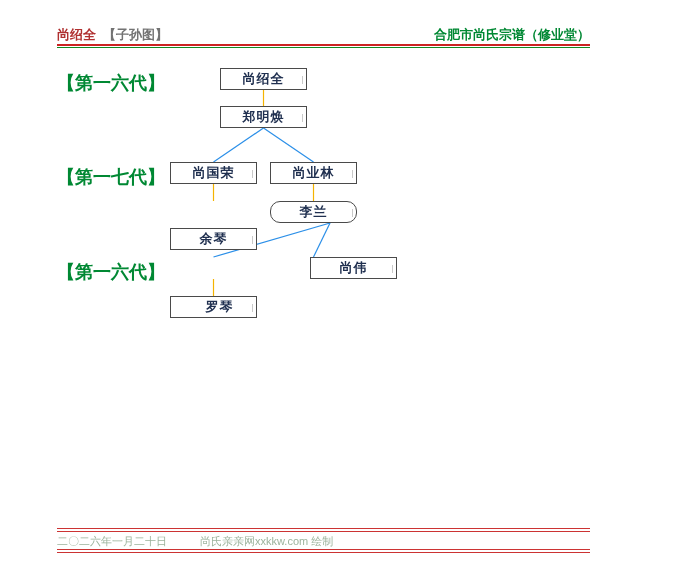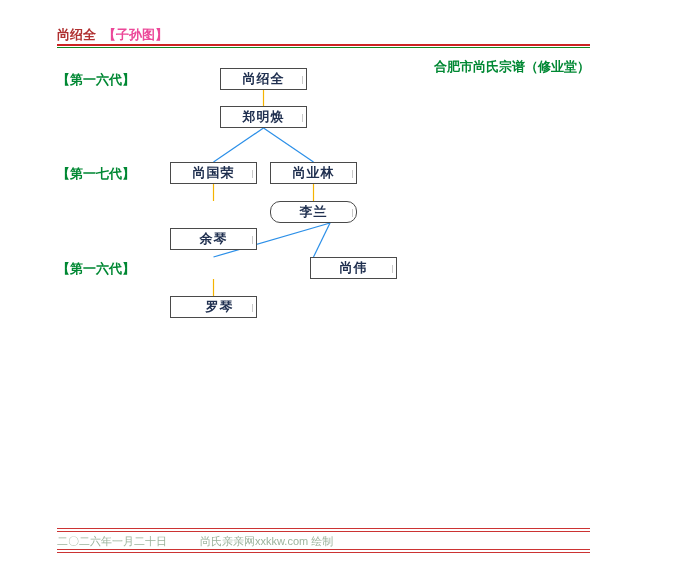--- a/index.html
+++ b/index.html
@@ -3,27 +3,27 @@
 <meta charset="utf-8">
 <style>
   * { margin:0; padding:0; box-sizing:border-box; }
   html,body { background:#ffffff; }
   body { font-family:"Liberation Sans","DejaVu Sans",sans-serif; }
   .page { position:relative; width:680px; height:580px; background:#ffffff; overflow:hidden; }
 
   
   .hdr-left { position:absolute; left:57px; top:26px; font-size:13px; font-weight:bold; white-space:nowrap; }
   .hdr-left .name { color:#b03030; margin-right:7px; }
-  .hdr-left .tag  { color:#ec4899; }
-  .hdr-right { position:absolute; top:26px; right:90px; font-size:13px; font-weight:bold; color:#008833; white-space:nowrap;margin-top:32px; }
+  .hdr-left .tag  { color:#737373; }
+  .hdr-right { position:absolute; top:26px; right:90px; font-size:13px; font-weight:bold; color:#008833; white-space:nowrap; }
   .rule-top-red   { position:absolute; left:57px; width:533px; top:44px; height:2px; background:#cc2222; }
   .rule-top-green { position:absolute; left:57px; width:533px; top:47px; height:1px; background:#118822; }
 
   
-  .gen-label { position:absolute; left:57px; font-size:13px; font-weight:bold; color:#008833; white-space:nowrap; }
+  .gen-label { position:absolute; left:57px; font-size:18px; font-weight:bold; color:#008833; white-space:nowrap; }
   .gen-16 { top:71px; }
   .gen-17 { top:165px; }
   .gen-18 { top:260px; }
 
   
   .lines { position:absolute; left:0; top:0; pointer-events:none; }
 
   
   .pbox { position:absolute; width:87px; height:22px; border:1px solid #4a4a4a; background:#ffffff;
           display:flex; align-items:center; justify-content:center; cursor:pointer; }

